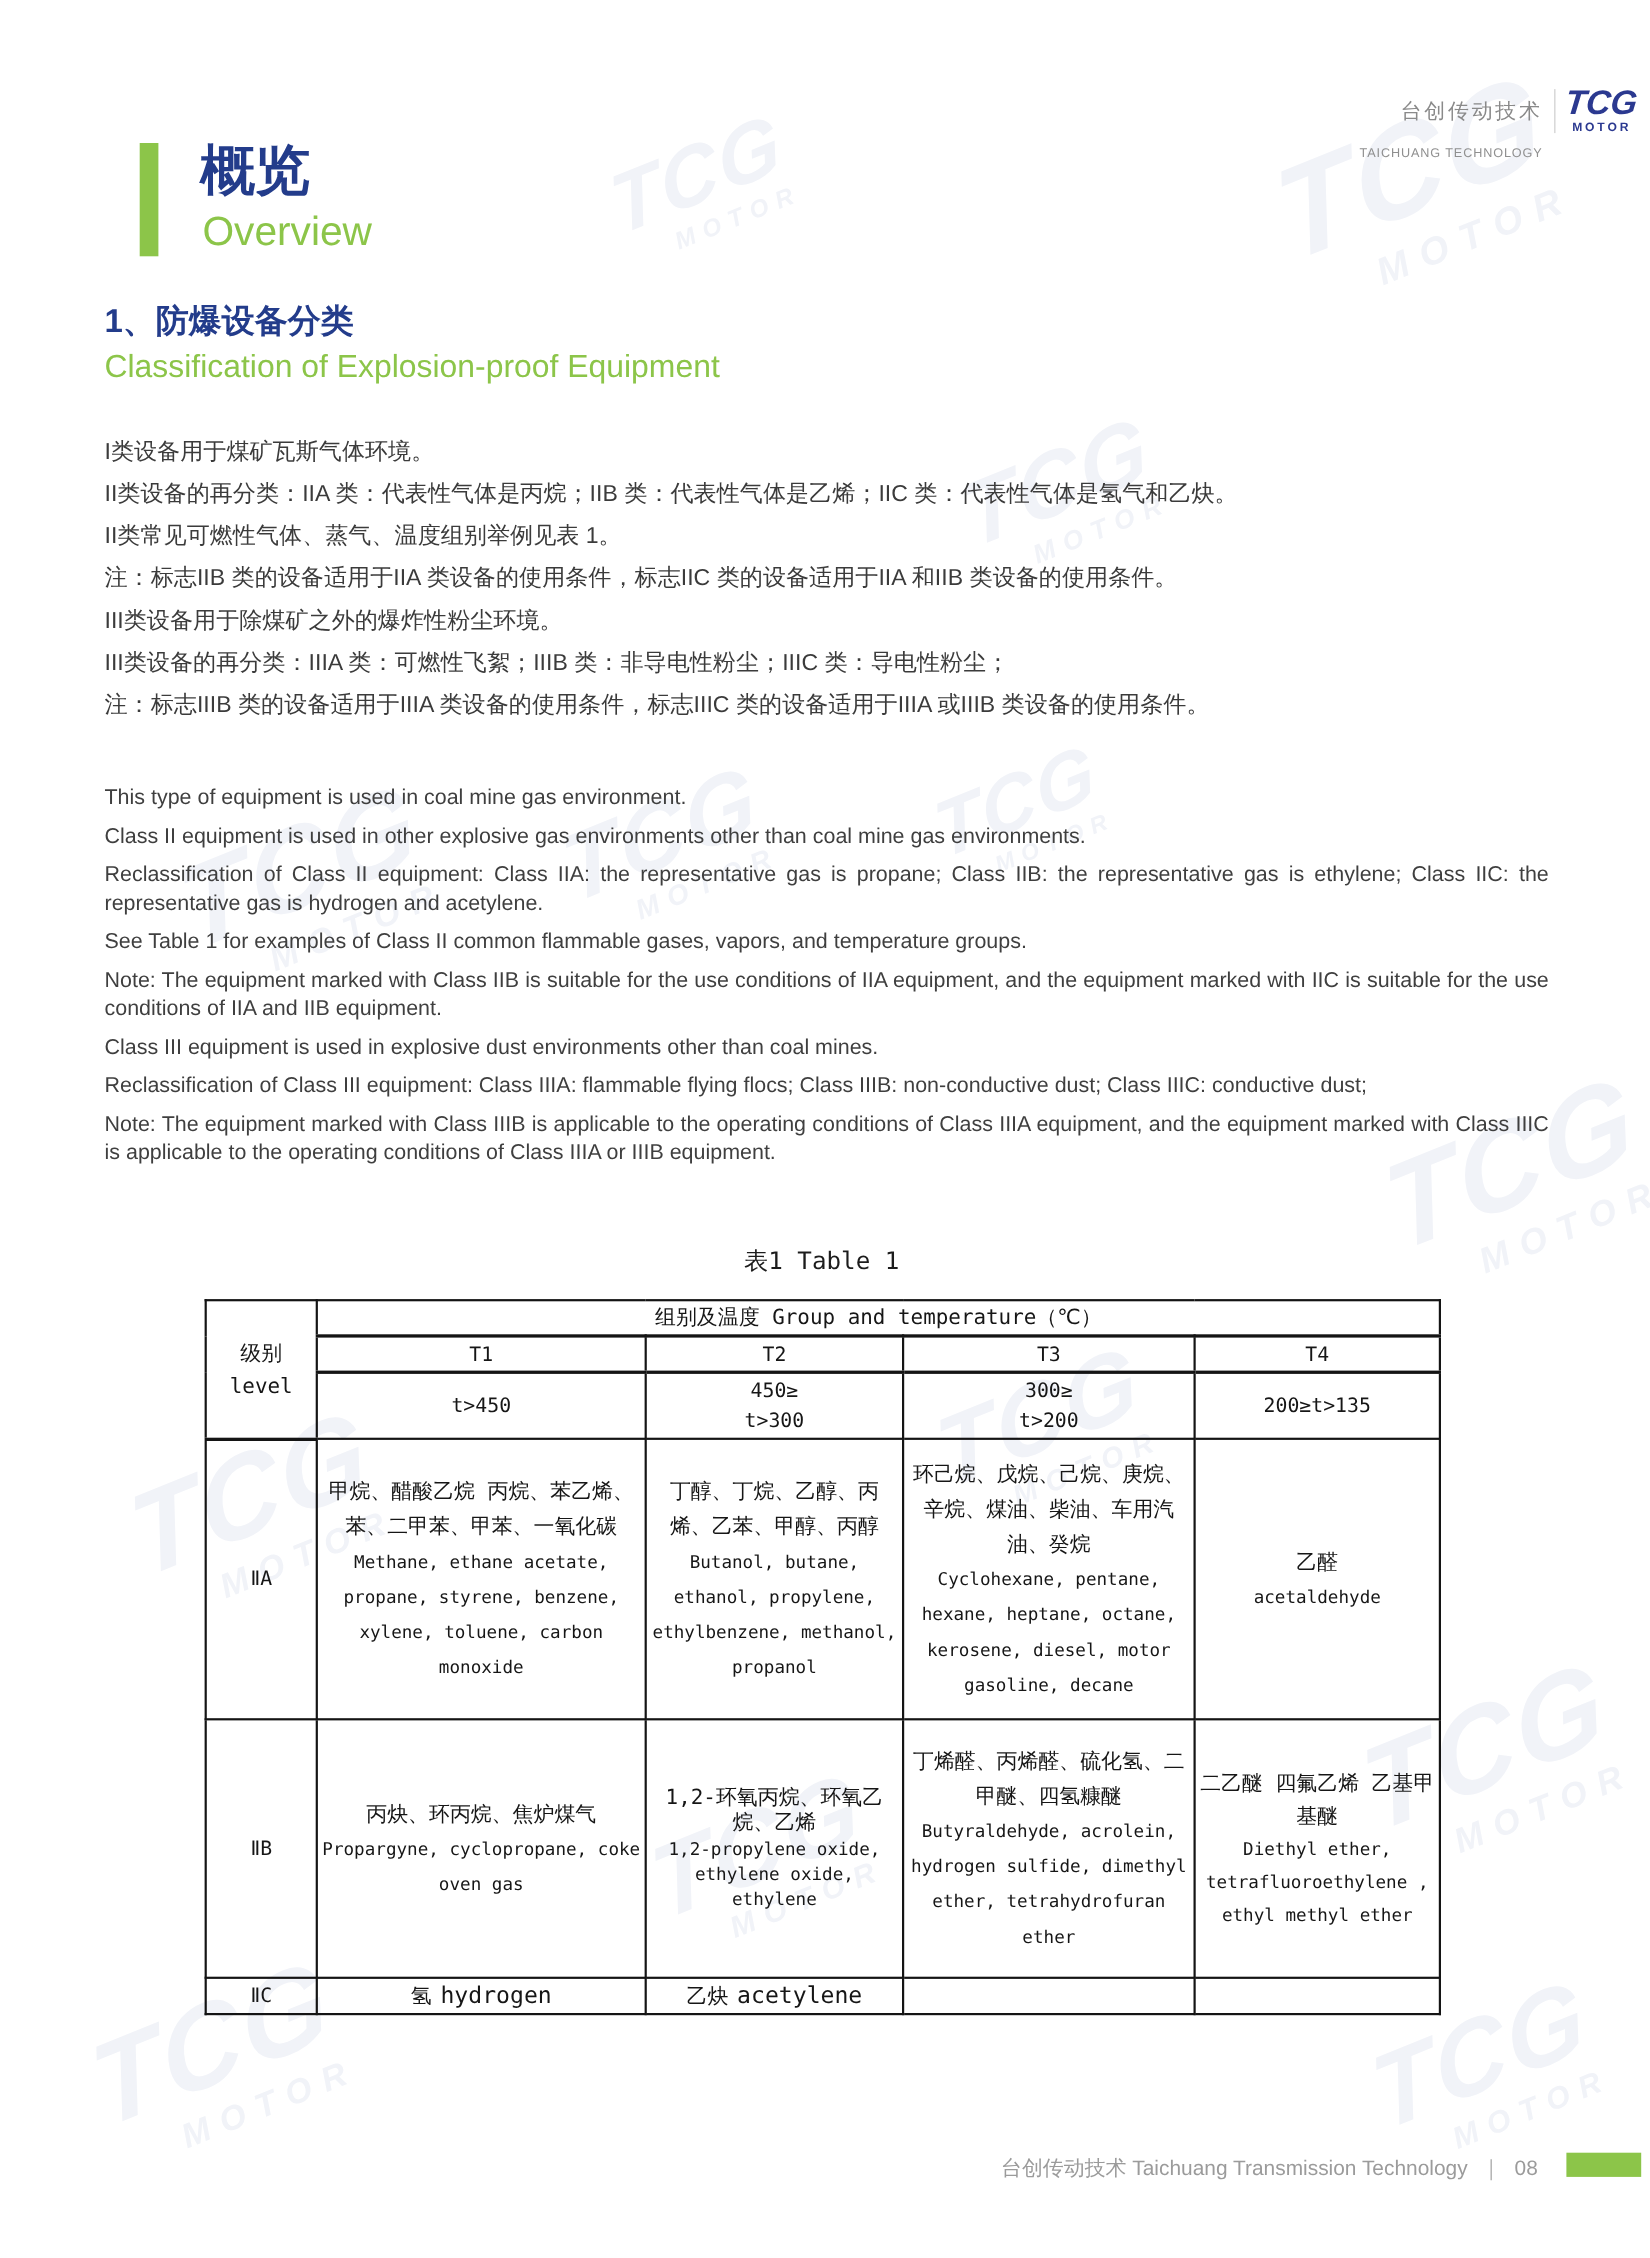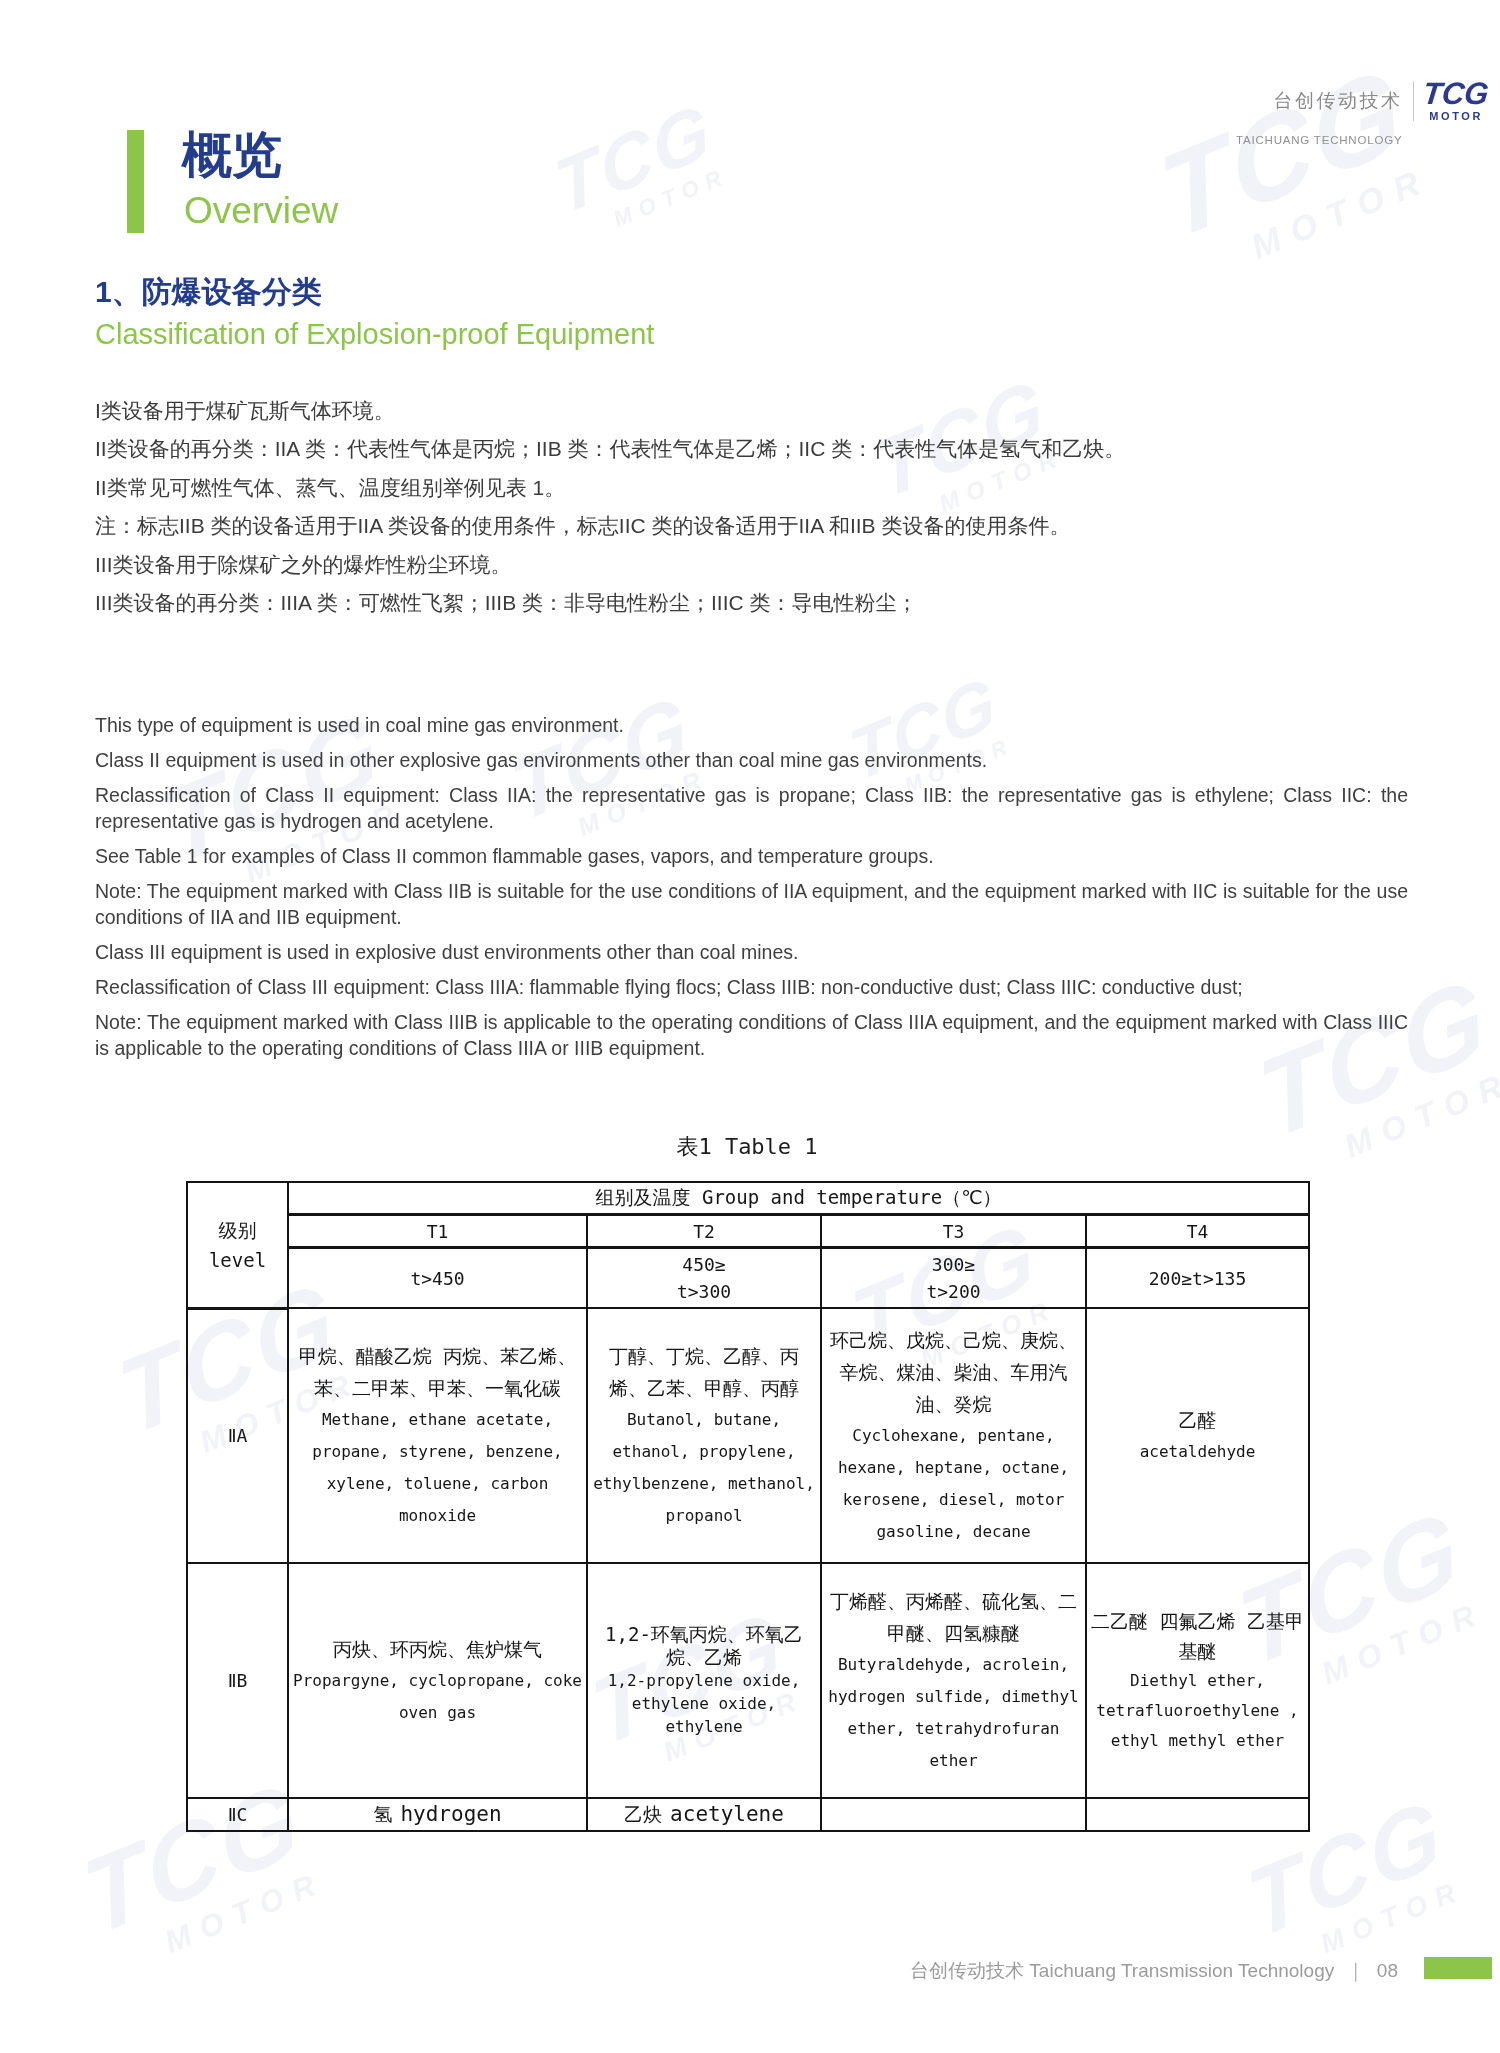--- a/index.html
+++ b/index.html
@@ -140,20 +140,21 @@
   <div class="sec-cn">1、防爆设备分类</div>
   <div class="sec-en">Classification of Explosion-proof Equipment</div>
 
   <div class="cn-block">
     <div>I类设备用于煤矿瓦斯气体环境。</div>
     <div>II类设备的再分类：IIA 类：代表性气体是丙烷；IIB 类：代表性气体是乙烯；IIC 类：代表性气体是氢气和乙炔。</div>
     <div>II类常见可燃性气体、蒸气、温度组别举例见表 1。</div>
     <div>注：标志IIB 类的设备适用于IIA 类设备的使用条件，标志IIC 类的设备适用于IIA 和IIB 类设备的使用条件。</div>
     <div>III类设备用于除煤矿之外的爆炸性粉尘环境。</div>
     <div>III类设备的再分类：IIIA 类：可燃性飞絮；IIIB 类：非导电性粉尘；IIIC 类：导电性粉尘；</div>
+    <div>注：标志IIIB 类的设备适用于IIIA 类设备的使用条件，标志IIIC 类的设备适用于IIIA 或IIIB 类设备的使用条件。</div>
   </div>
 
   <div class="en-block">
     <p>This type of equipment is used in coal mine gas environment.</p>
     <p>Class II equipment is used in other explosive gas environments other than coal mine gas environments.</p>
     <p>Reclassification of Class II equipment: Class IIA: the representative gas is propane; Class IIB: the representative gas is ethylene; Class IIC: the representative gas is hydrogen and acetylene.</p>
     <p>See Table 1 for examples of Class II common flammable gases, vapors, and temperature groups.</p>
     <p>Note: The equipment marked with Class IIB is suitable for the use conditions of IIA equipment, and the equipment marked with IIC is suitable for the use conditions of IIA and IIB equipment.</p>
     <p>Class III equipment is used in explosive dust environments other than coal mines.</p>
     <p>Reclassification of Class III equipment: Class IIIA: flammable flying flocs; Class IIIB: non-conductive dust; Class IIIC: conductive dust;</p>

